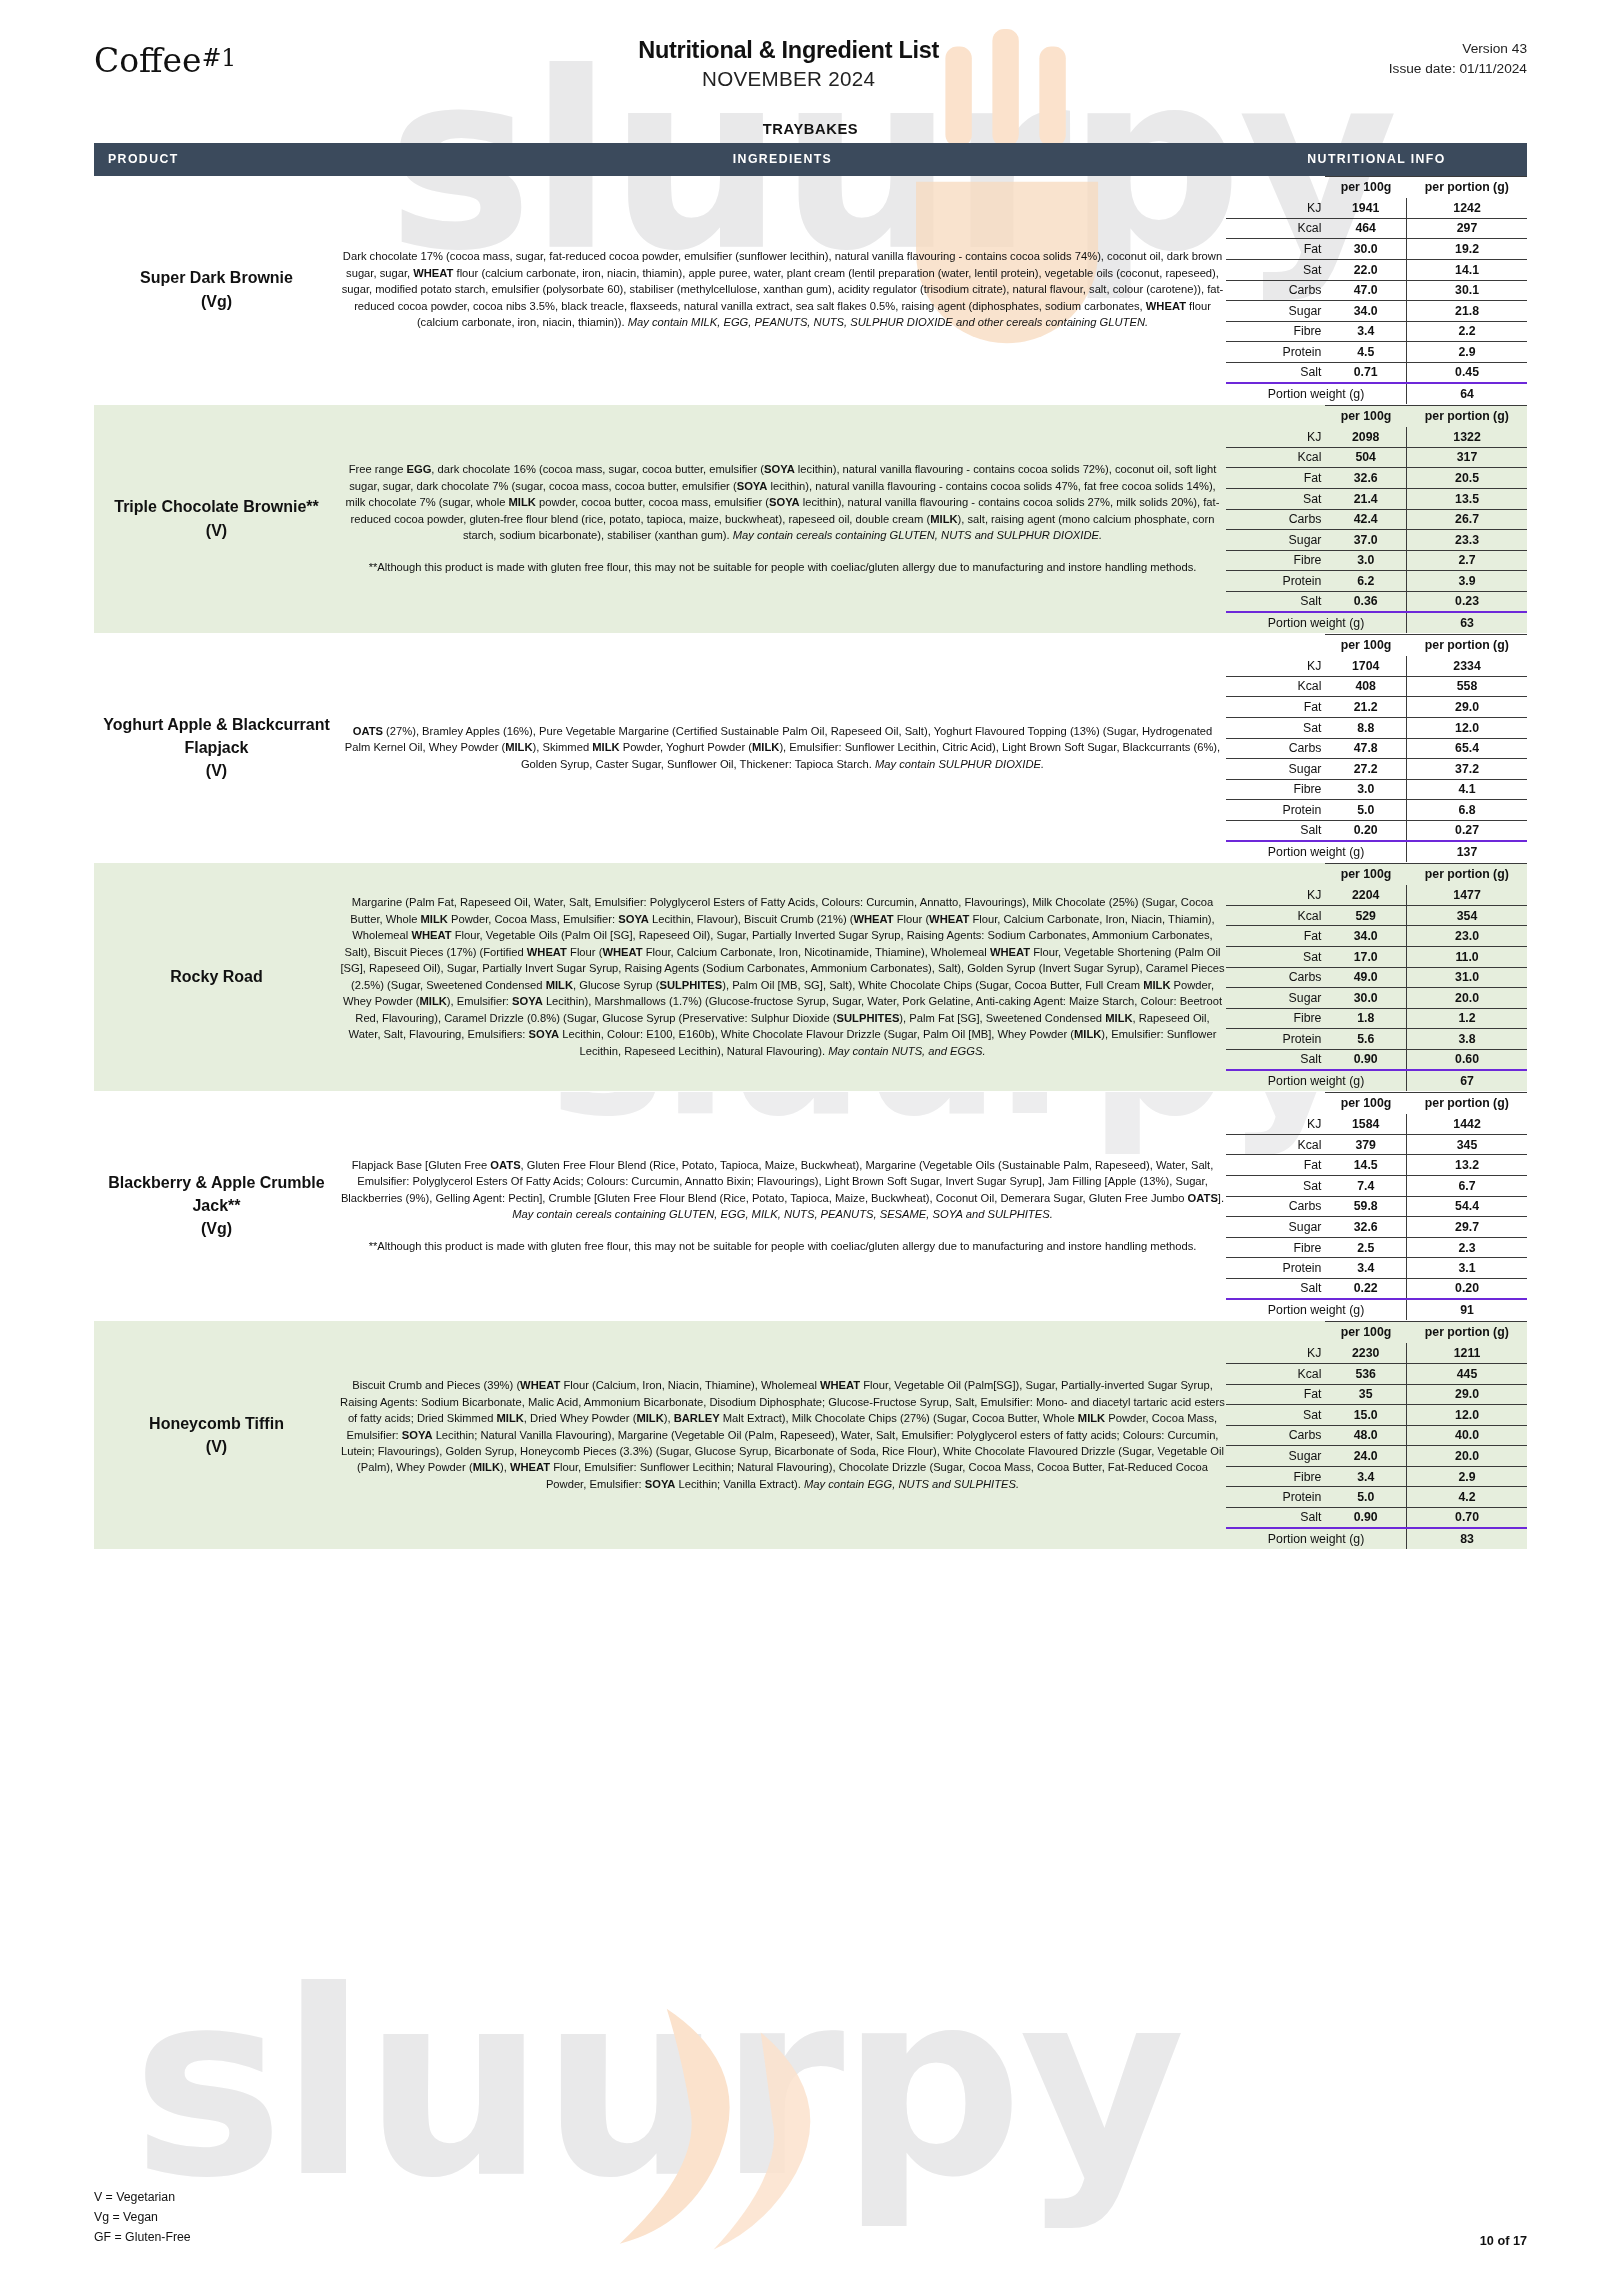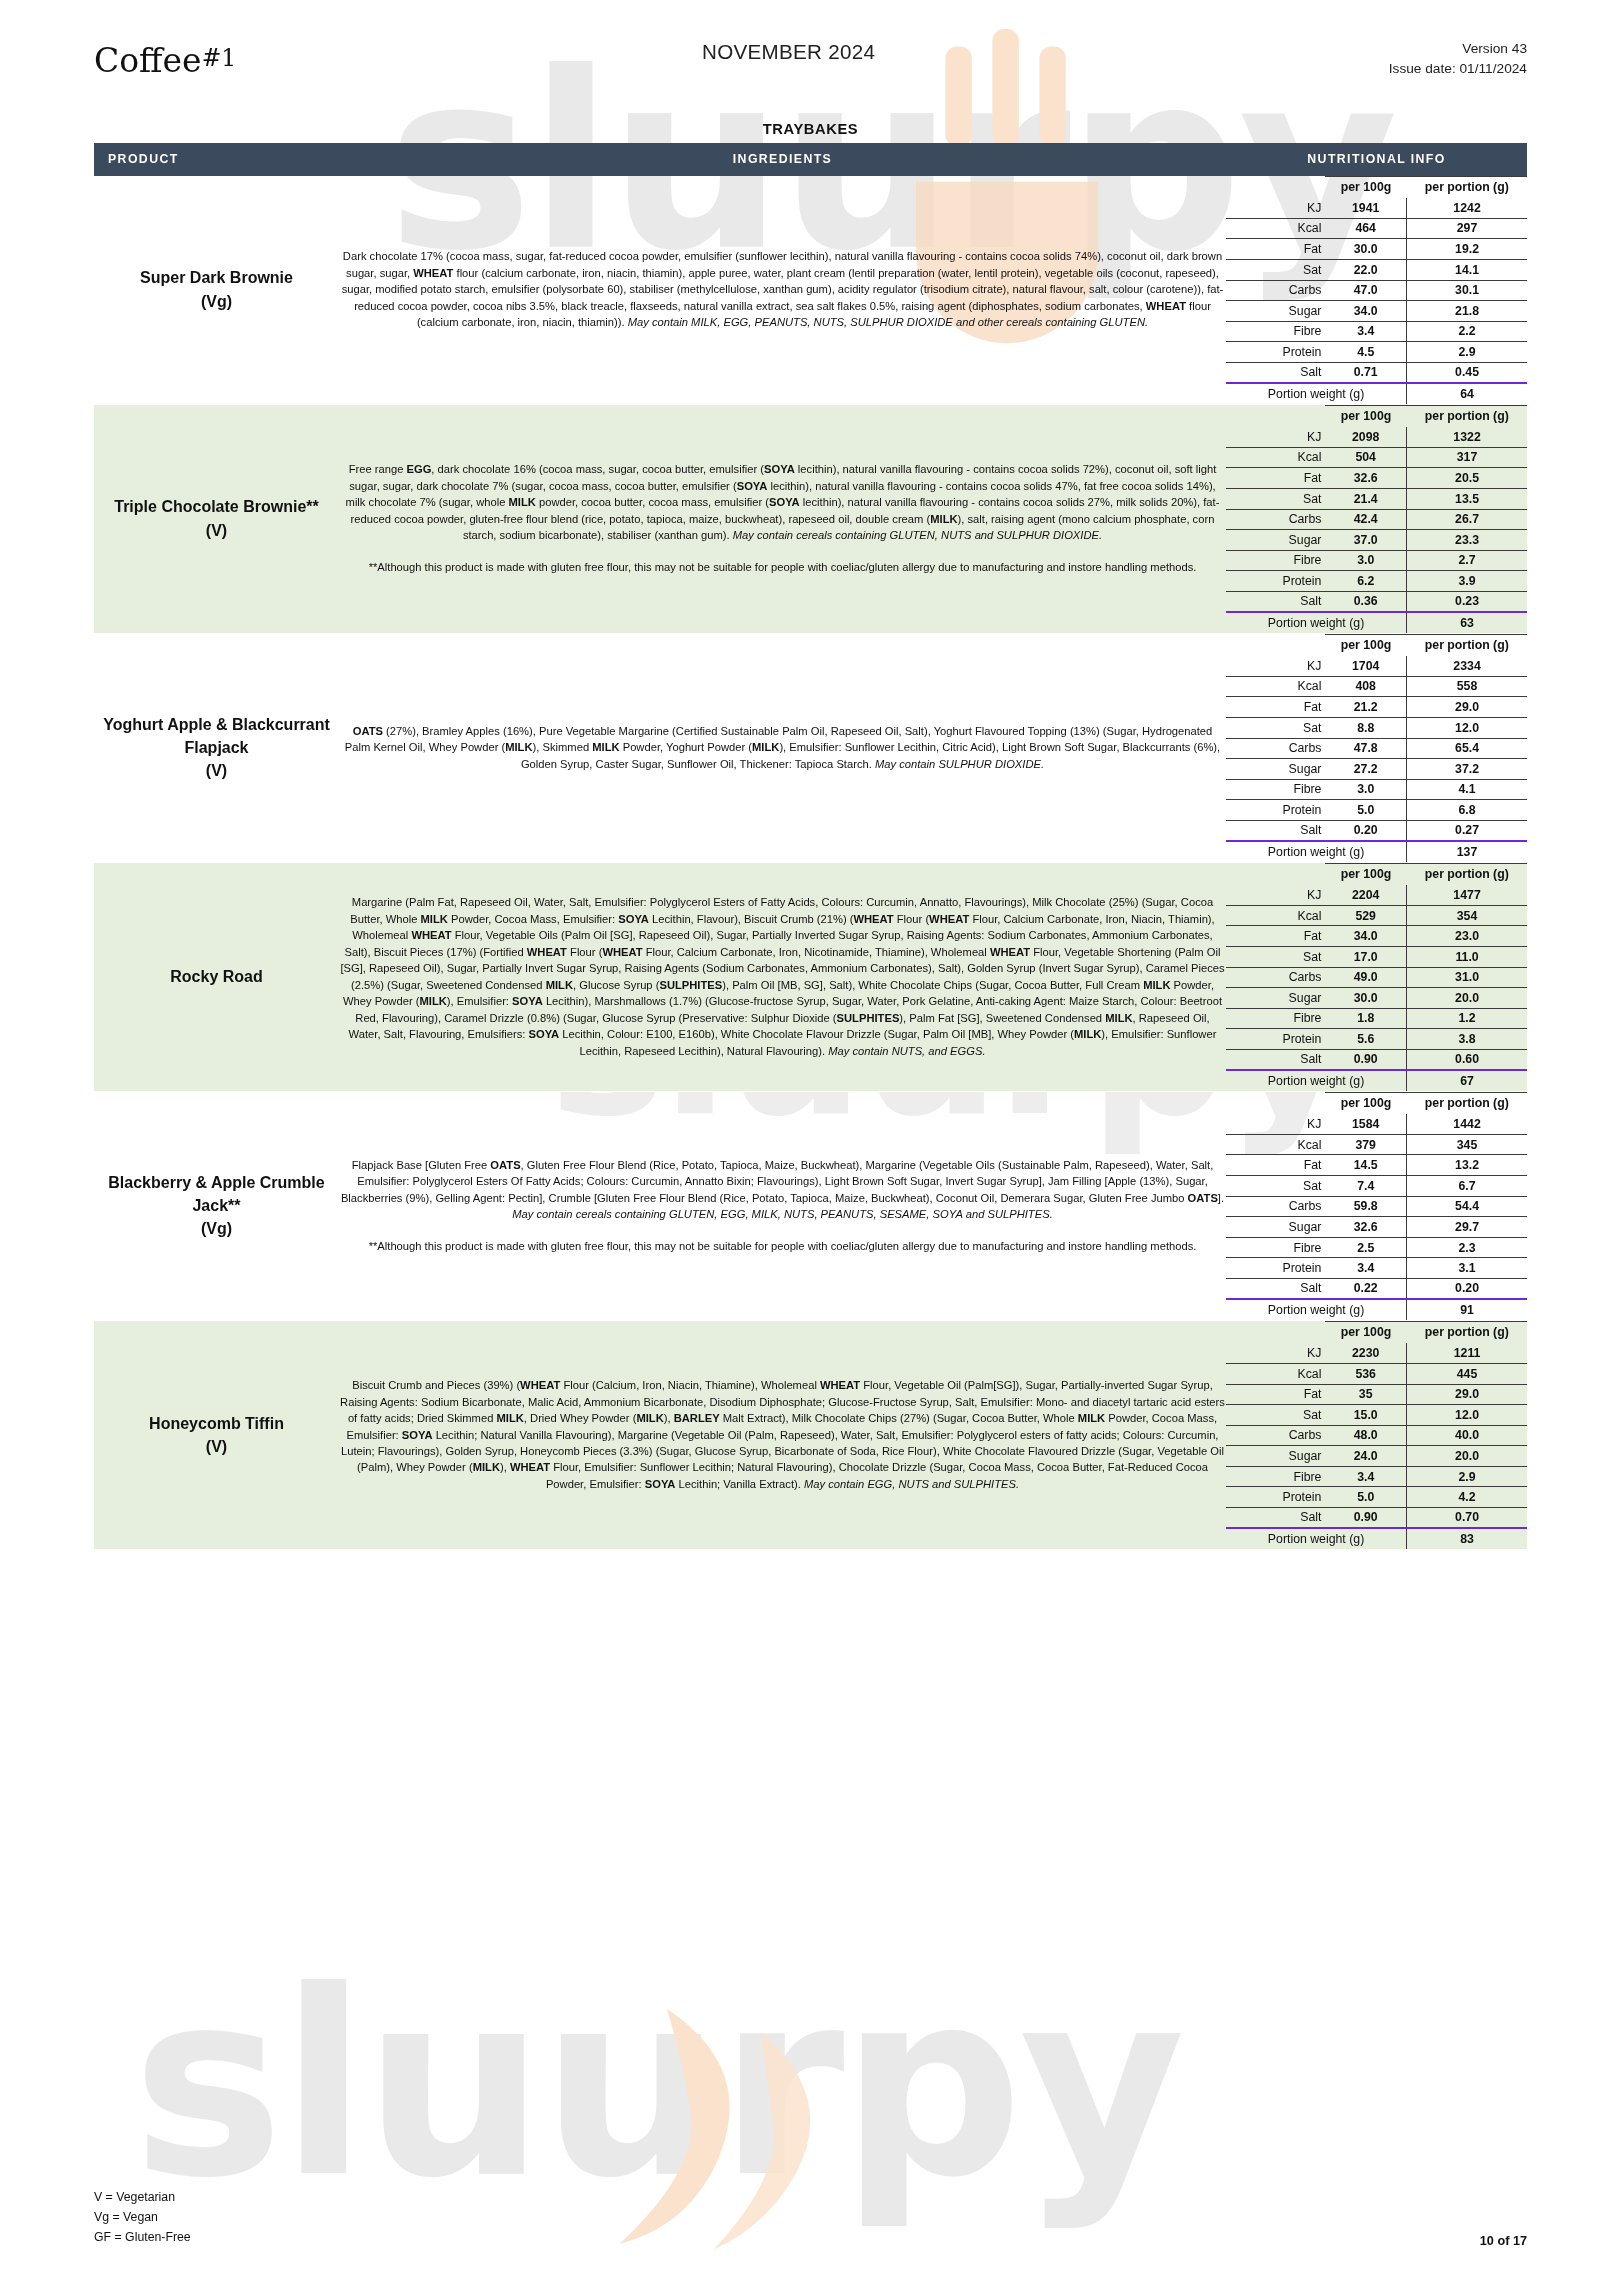--- a/index.html
+++ b/index.html
@@ -239,20 +239,21 @@
     <path d="M20 20 q30 20 18 50 q-10 24 -34 30 q28 -26 24 -46 q-3 -18 -8 -34 z" fill="#fbe2cc"></path>
     <path d="M52 28 q26 22 12 48 q-10 18 -28 26 q24 -26 20 -44 q-2 -16 -4 -30 z" fill="#fbe2cc" opacity="0.85"></path>
   </svg>
 </div>
 
 <div id="page">
 
   <div class="header-row">
     <div class="brand"><span>Coffee</span><span class="brand-hash">#1</span></div>
     <div class="title-block">
+      <div class="doc-title">Nutritional &amp; Ingredient List</div>
       <div class="doc-month">NOVEMBER 2024</div>
     </div>
     <div class="version-block">
       <div>Version 43</div>
       <div>Issue date: 01/11/2024</div>
     </div>
   </div>
 
   <div class="section-title">TRAYBAKES</div>
 

